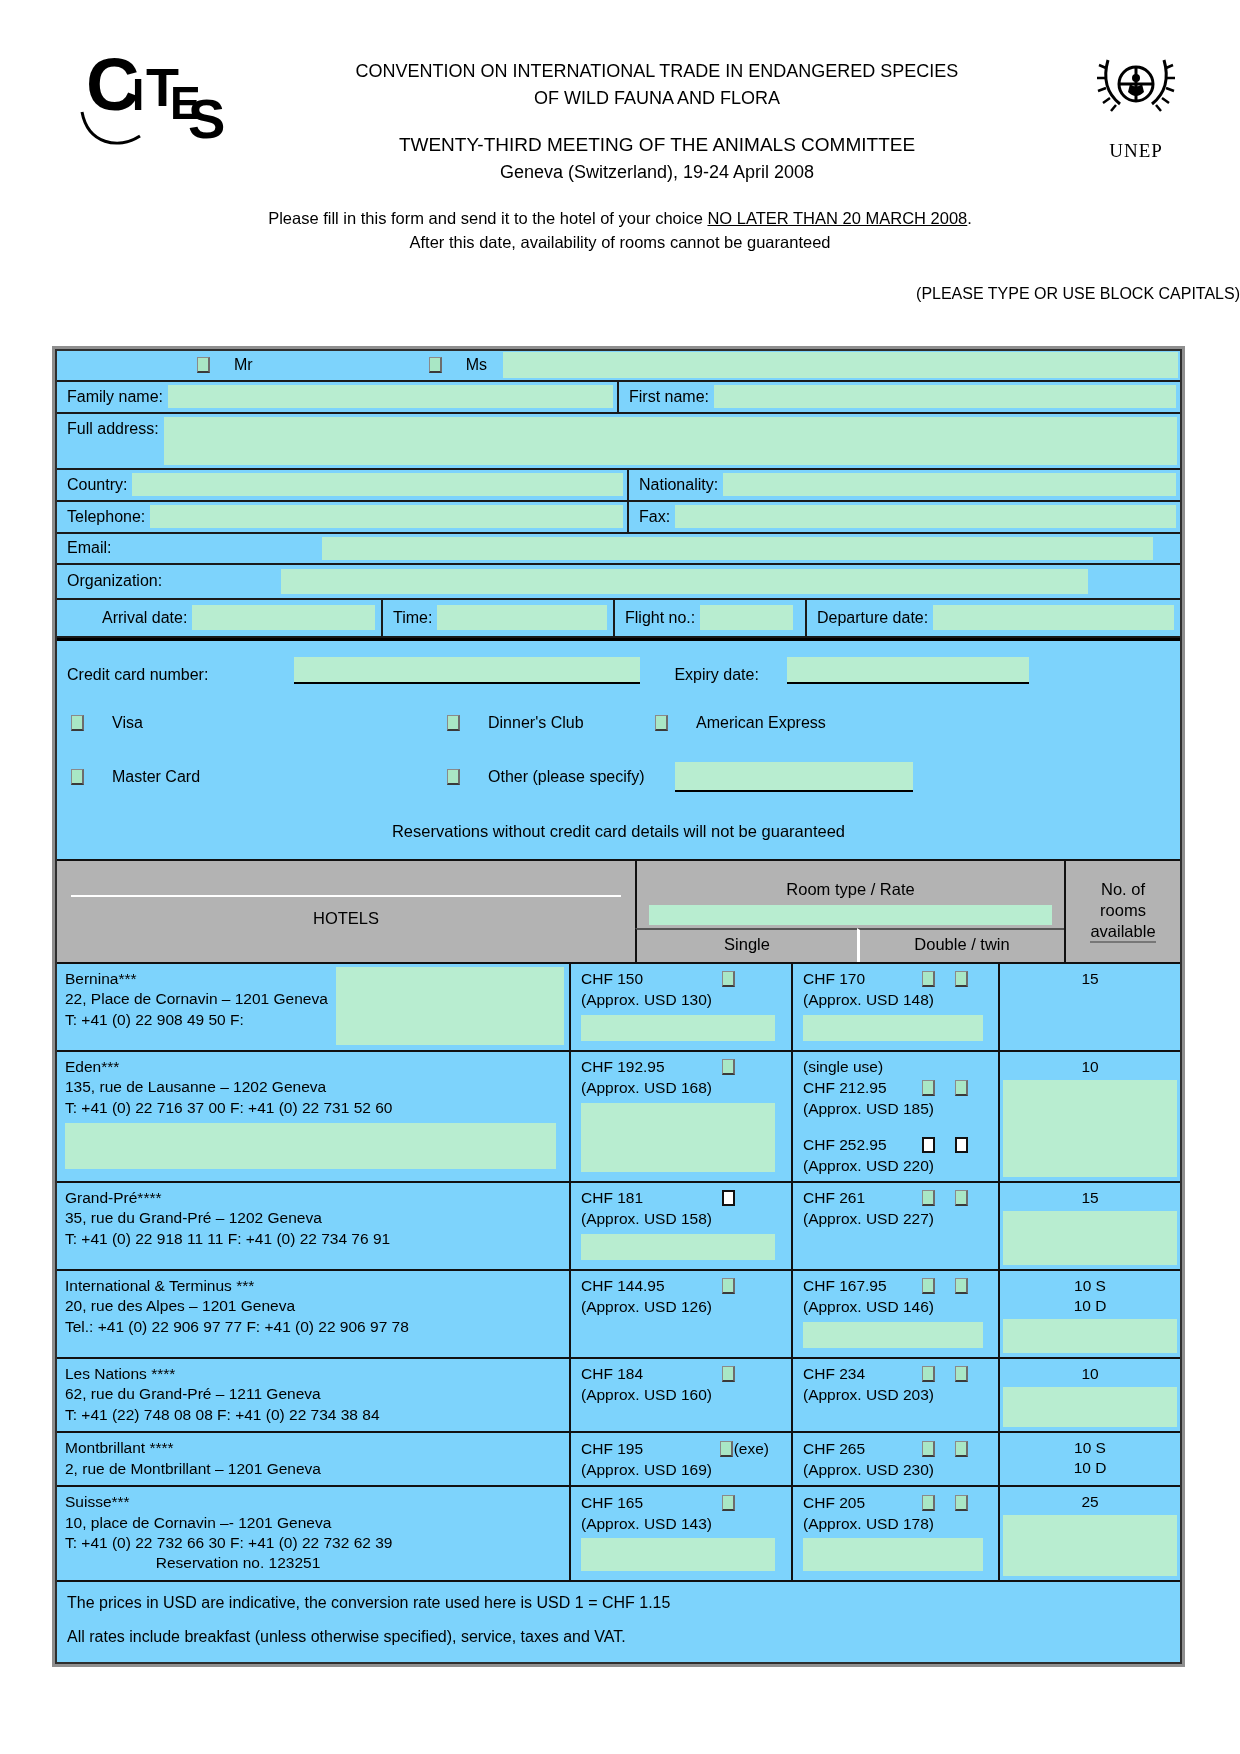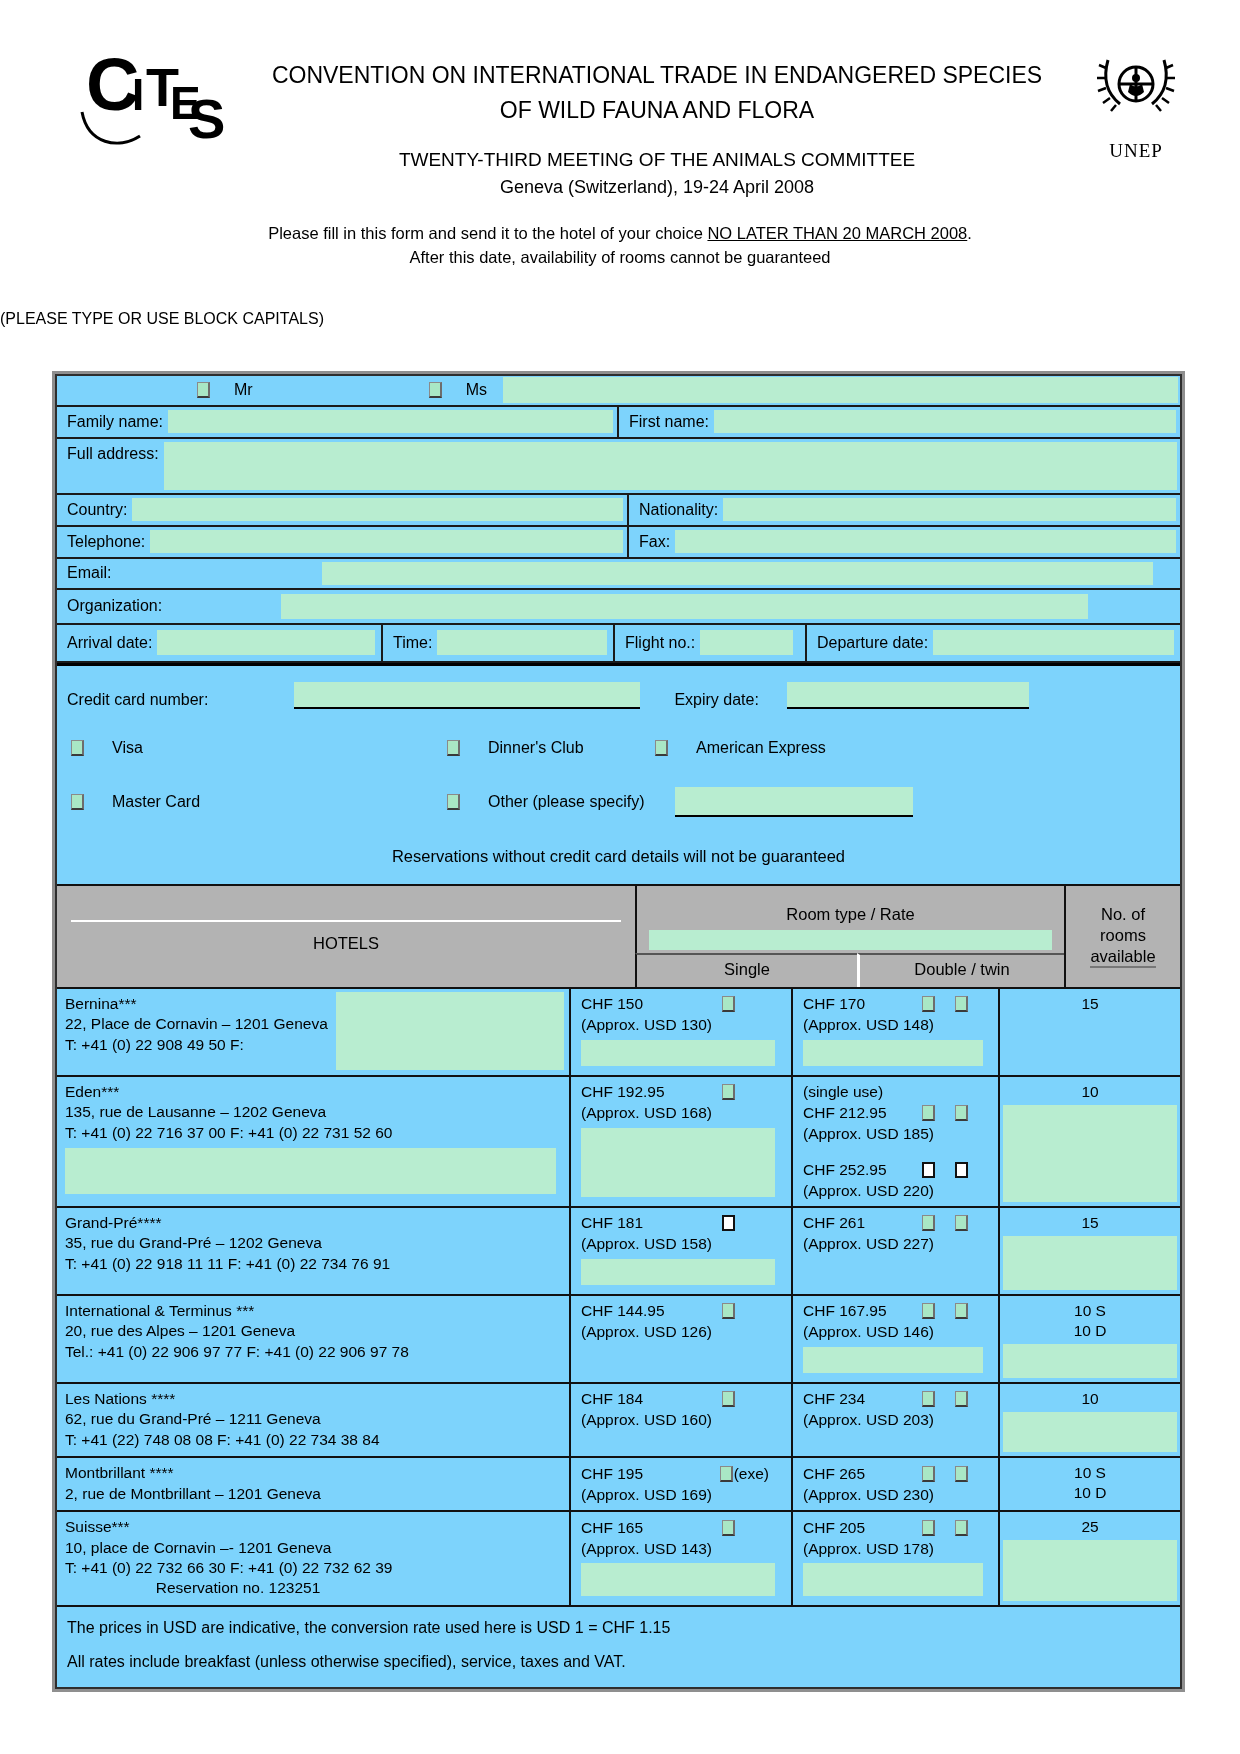--- a/index.html
+++ b/index.html
@@ -12,32 +12,32 @@
   .cites-logo { width:140px; height:118px; position:relative; flex:0 0 auto; }
   .cites-logo span { position:absolute; font-weight:900; color:#000; letter-spacing:-2px; }
   .cites-logo .c0 { font-size:74px; left:2px;  top:2px; }
   .cites-logo .c1 { font-size:44px; left:48px; top:30px; }
   .cites-logo .c2 { font-size:54px; left:62px; top:16px; }
   .cites-logo .c3 { font-size:46px; left:86px; top:36px; }
   .cites-logo .c4 { font-size:56px; left:104px;top:46px; }
   .cites-swoosh { position:absolute; left:-6px; top:66px; }
 
   .header-center { flex:1 1 auto; text-align:center; padding-top:18px; }
-  .org-line { font-size:23px; line-height:1.5; }
+  .org-line { font-size:18px; line-height:1.5; }
   .meeting-line1 { font-size:19px; margin-top:22px; }
   .meeting-line2 { font-size:18px; margin-top:6px; }
 
   .unep-logo { width:92px; flex:0 0 auto; text-align:center; padding-top:8px; }
   .unep-label { font-family:"Liberation Serif", serif; font-size:19px; letter-spacing:1px; margin-top:2px; }
 
   
   .page-title { text-align:center; font-size:31px; margin-top:30px; letter-spacing:0.5px; }
   .intro { text-align:center; font-size:16.5px; margin-top:24px; line-height:1.45; }
   .intro .uline { text-decoration:underline; }
-  .caps-note { text-align:left; font-size:16px; margin-top:40px; }
+  .caps-note { text-align:right; font-size:16px; margin-top:30px; }
 
   
   .form-box { margin:46px 0 0 55px; width:1127px;
               border:2px solid #2e2e2e; outline:3px solid #8f8f8f; background:#7dd3fc; }
 
   .gfield { background:#b8edd0; height:23px; display:inline-block; }
   .cb { display:inline-block; width:13px; height:16px; background:#a9e7c5;
         border:1px solid #8a8a8a; border-bottom:2px solid #3a3a3a; border-right:2px solid #6d6d6d; flex:0 0 auto; }
   .cb-white { background:#fff; border:2px solid #111; }
 
@@ -62,21 +62,21 @@
   .r-address .flabel { padding-top:6px; }
   .gf-address { flex:1; height:auto; margin:3px 3px 3px 0; }
 
   .r-email { min-height:31px; }
   .gf-email { margin-left:206px; flex:1; margin-right:27px; }
   .r-org { min-height:35px; }
   .gf-org { margin-left:114px; flex:1; margin-right:92px; height:25px; }
 
   .r-travel { min-height:36px; }
   .r-travel .fcell { padding-right:2px; }
-  .tc1 { width:326px; } .tc2 { width:232px; } .tc3 { width:192px; } .tc4 { flex:1; }
+  .tc1 { width:326px;padding-left:35px; } .tc2 { width:232px; } .tc3 { width:192px; } .tc4 { flex:1; }
   .r-travel .gfield { height:25px; }
   .tc3 .gfield { margin-right:10px; }
 
   
   .cc-block { border-top:3px solid #000; padding:16px 0 4px; }
   .cc-row1 { display:flex; align-items:flex-end; padding-left:10px; font-size:16px; }
   .uf { background:#b8edd0; border-bottom:2px solid #000; height:27px; display:inline-block; }
   .uf-number { width:346px; margin-left:86px; }
   .cc-expiry-label { margin-left:34px; }
   .uf-expiry { width:242px; margin-left:28px; }

